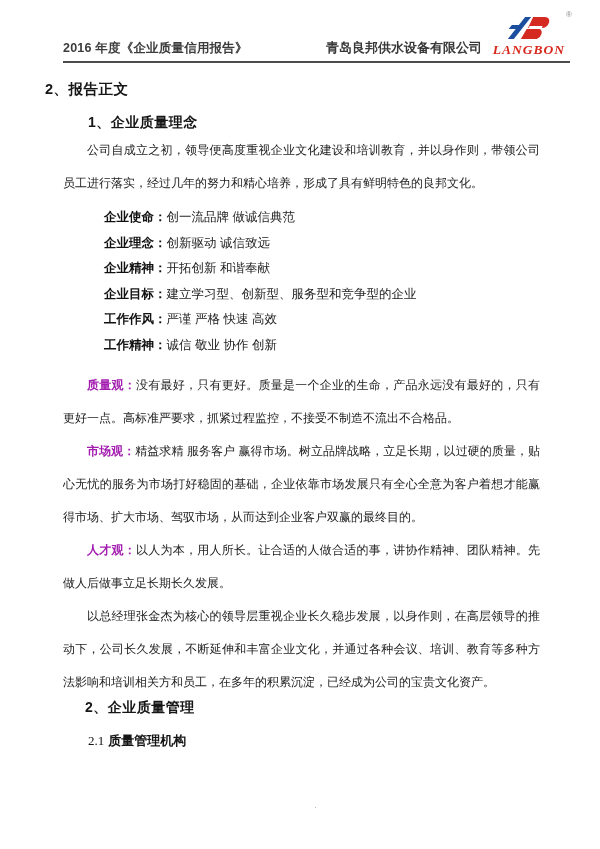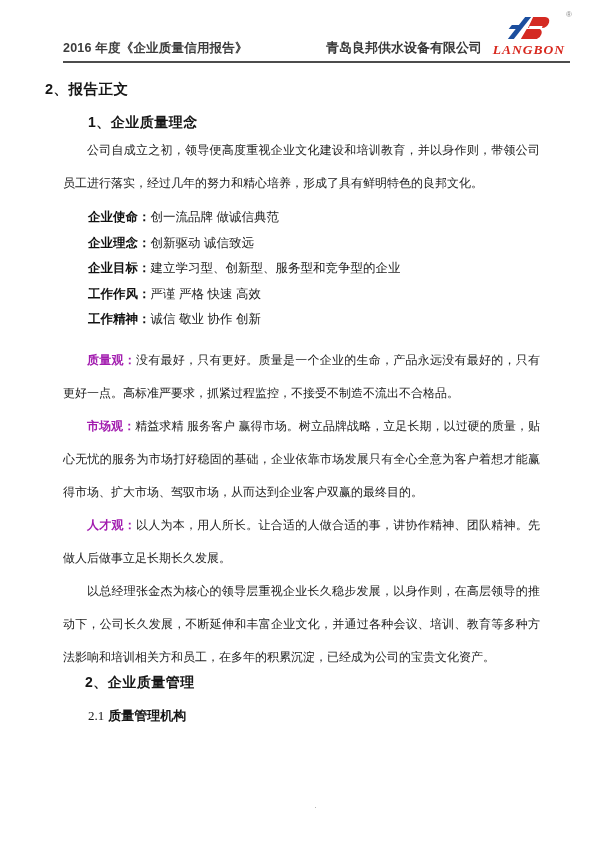--- a/index.html
+++ b/index.html
@@ -95,20 +95,21 @@
   }
   p.body-par.first { margin-top: 2px; }
   p.body-par b.inline-label { font-weight: 700; color: #a21caf; }
 
   .values { margin-top: 5px; margin-left: 25px; }
   .value-line {
     font-size: 12.5px;
     line-height: 25.5px;
     color: #222;
     white-space: nowrap;
+    margin-left: 16px;
   }
   .value-line .v-label { font-weight: 700; color: #111; }
 
   .views { margin-top: 11px; }
 
   .h-sub2 {
     margin-top: 0;
     margin-left: 22px;
     font-size: 14px;
     font-weight: 700;
@@ -165,20 +166,23 @@
     <p class="body-par first">公司自成立之初，领导便高度重视企业文化建设和培训教育，并以身作则，带领公司员工进行落实，经过几年的努力和精心培养，形成了具有鲜明特色的良邦文化。</p>
 
     <div class="values">
       <div class="value-line">
         <span class="v-label">企业使命：</span><span>创一流品牌 做诚信典范</span>
       </div>
       <div class="value-line">
         <span class="v-label">企业理念：</span><span>创新驱动 诚信致远</span>
       </div>
       <div class="value-line">
+        <span class="v-label">企业精神：</span><span>开拓创新 和谐奉献</span>
+      </div>
+      <div class="value-line">
         <span class="v-label">企业目标：</span><span>建立学习型、创新型、服务型和竞争型的企业</span>
       </div>
       <div class="value-line">
         <span class="v-label">工作作风：</span><span>严谨 严格 快速 高效</span>
       </div>
       <div class="value-line">
         <span class="v-label">工作精神：</span><span>诚信 敬业 协作 创新</span>
       </div>
     </div>
 

